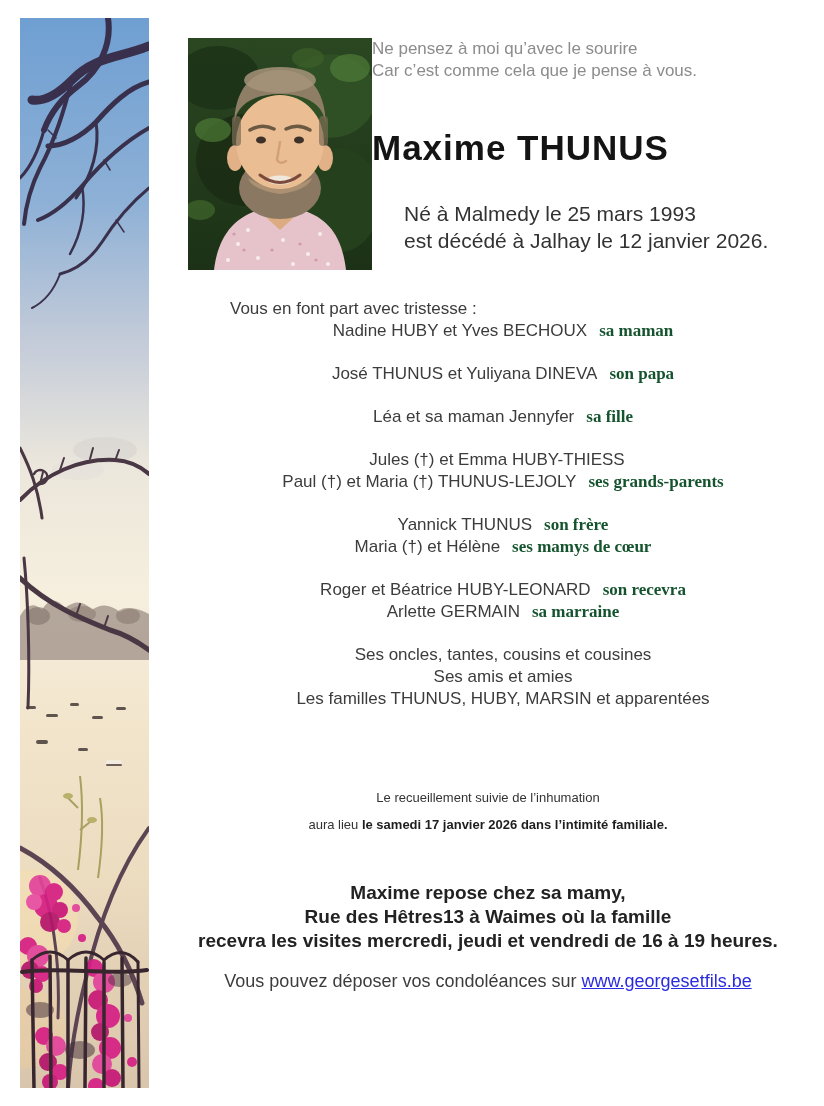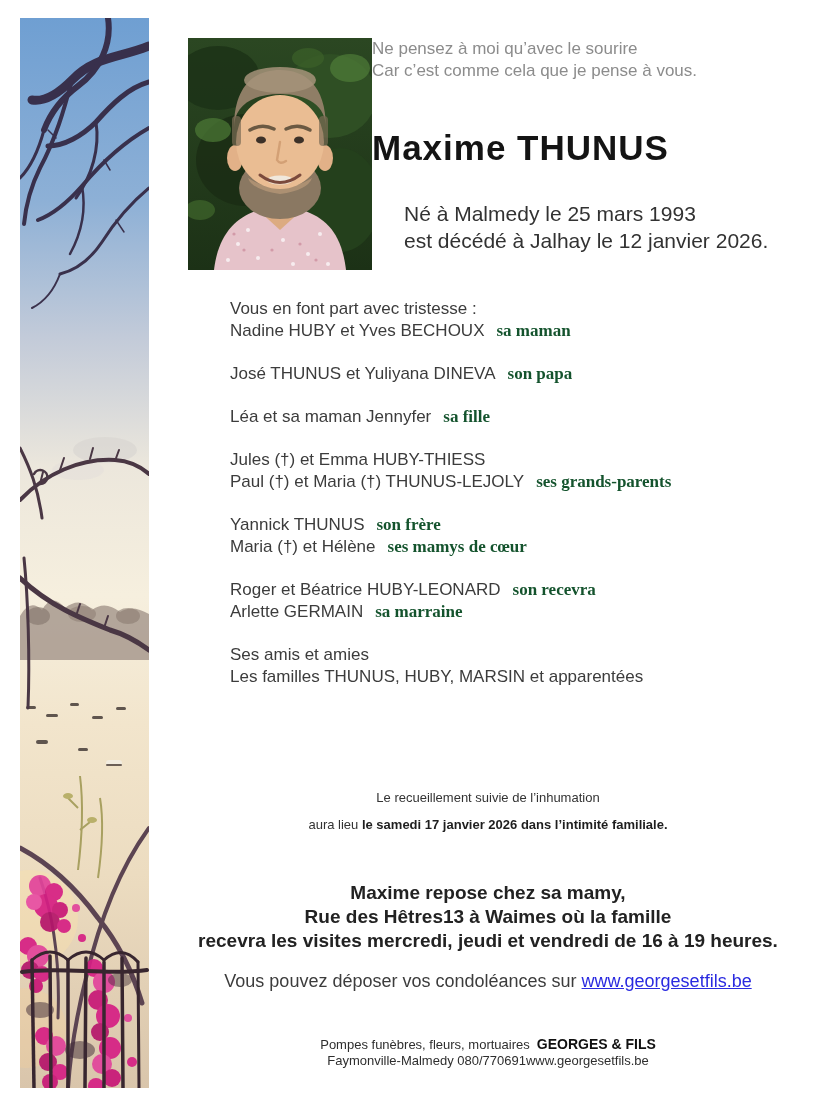--- a/index.html
+++ b/index.html
@@ -15,21 +15,21 @@
   .portrait svg { display:block; }
   
   .header-block { position:absolute; left:372px; top:38px; width:448px; }
   .quote { color:#8c8c8c; font-size:17px; line-height:22px; }
   .name { margin-top:46px; font-size:35px; font-weight:bold; color:#141414; letter-spacing:1px; line-height:40px; }
   .dates { margin-top:32px; font-size:21px; line-height:27px; color:#323232;padding-left:32px; }
   
   .announcement { position:absolute; left:230px; top:298px; width:546px; font-size:17px; color:#3c3c3c; }
   .intro { line-height:22px; }
   .fam-group { margin-bottom:21px; }
-  .fam-line { display:flex; justify-content:flex-start; line-height:22px; }
+  .fam-line { display:flex; justify-content:center; line-height:22px; }
   .fam-line .rel { font-weight:bold; color:#14532d; white-space:nowrap; margin-left:12px;font-family:Liberation Serif, serif; }
   
   .ceremony { position:absolute; left:155px; top:784px; width:666px; text-align:center; font-size:13px; line-height:27px; color:#333333; }
   .ceremony .bold { font-weight:bold; color:#1e1e1e; }
   .repose { position:absolute; left:155px; top:881px; width:666px; text-align:center; font-size:19px; line-height:24px; font-weight:bold; color:#222222; white-space:nowrap; }
   .condolences { position:absolute; left:155px; top:971px; width:666px; text-align:center; font-size:18px; color:#3c3c3c; }
   .condolences a { color:#2a2ae0; text-decoration:underline; cursor:pointer; }
   .footer { position:absolute; left:155px; top:1036px; width:666px; text-align:center; font-size:13px; line-height:16px; color:#2e2e2e; }
   .footer .company { font-weight:bold; font-size:14px; margin-left:7px; color:#101010; }
 </style>
@@ -305,20 +305,23 @@
         <span class="rel">son recevra</span>
       </div>
       <div class="fam-line">
         <span>Arlette GERMAIN</span>
         <span class="rel">sa marraine</span>
       </div>
     </div>
 
     <div class="fam-group">
       <div class="fam-line">
+        <span>Ses oncles, tantes, cousins et cousines</span>
+      </div>
+      <div class="fam-line">
         <span>Ses amis et amies</span>
       </div>
       <div class="fam-line">
         <span>Les familles THUNUS, HUBY, MARSIN et apparentées</span>
       </div>
     </div>
   </div>
 
   <div class="ceremony">
     <div>Le recueillement suivie de l’inhumation</div>
@@ -328,18 +331,14 @@
   <div class="repose">
     <div>Maxime repose chez sa mamy,</div>
     <div>Rue des Hêtres13 à Waimes où la famille</div>
     <div>recevra les visites mercredi, jeudi et vendredi de 16 à 19 heures.</div>
   </div>
 
   <div class="condolences">
     <span>Vous pouvez déposer vos condoléances sur </span><a>www.georgesetfils.be</a>
   </div>
 
-  <div class="footer">
-    <div><span>Pompes funèbres, fleurs, mortuaires</span><span class="company">GEORGES &amp; FILS</span></div>
-    <div>Faymonville-Malmedy 080/770691www.georgesetfils.be</div>
-  </div>
 
 </div>
 
 </body></html>

